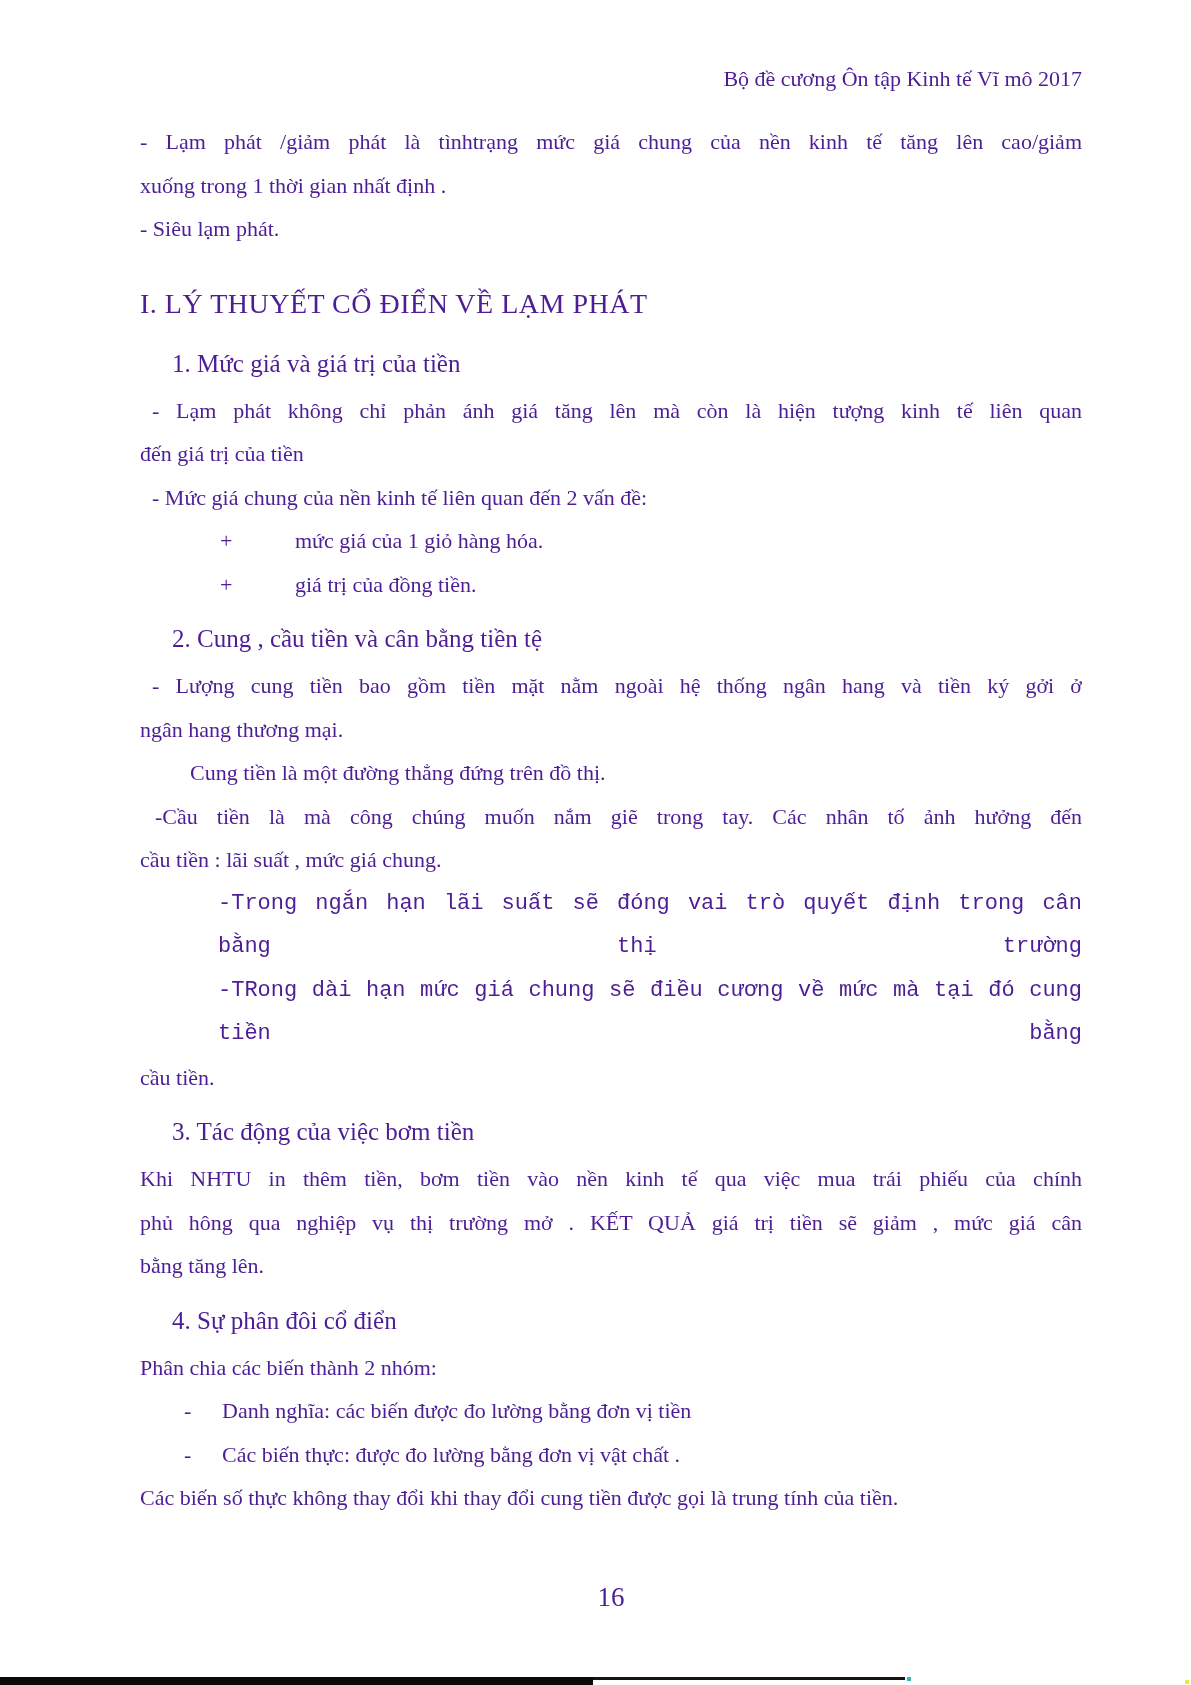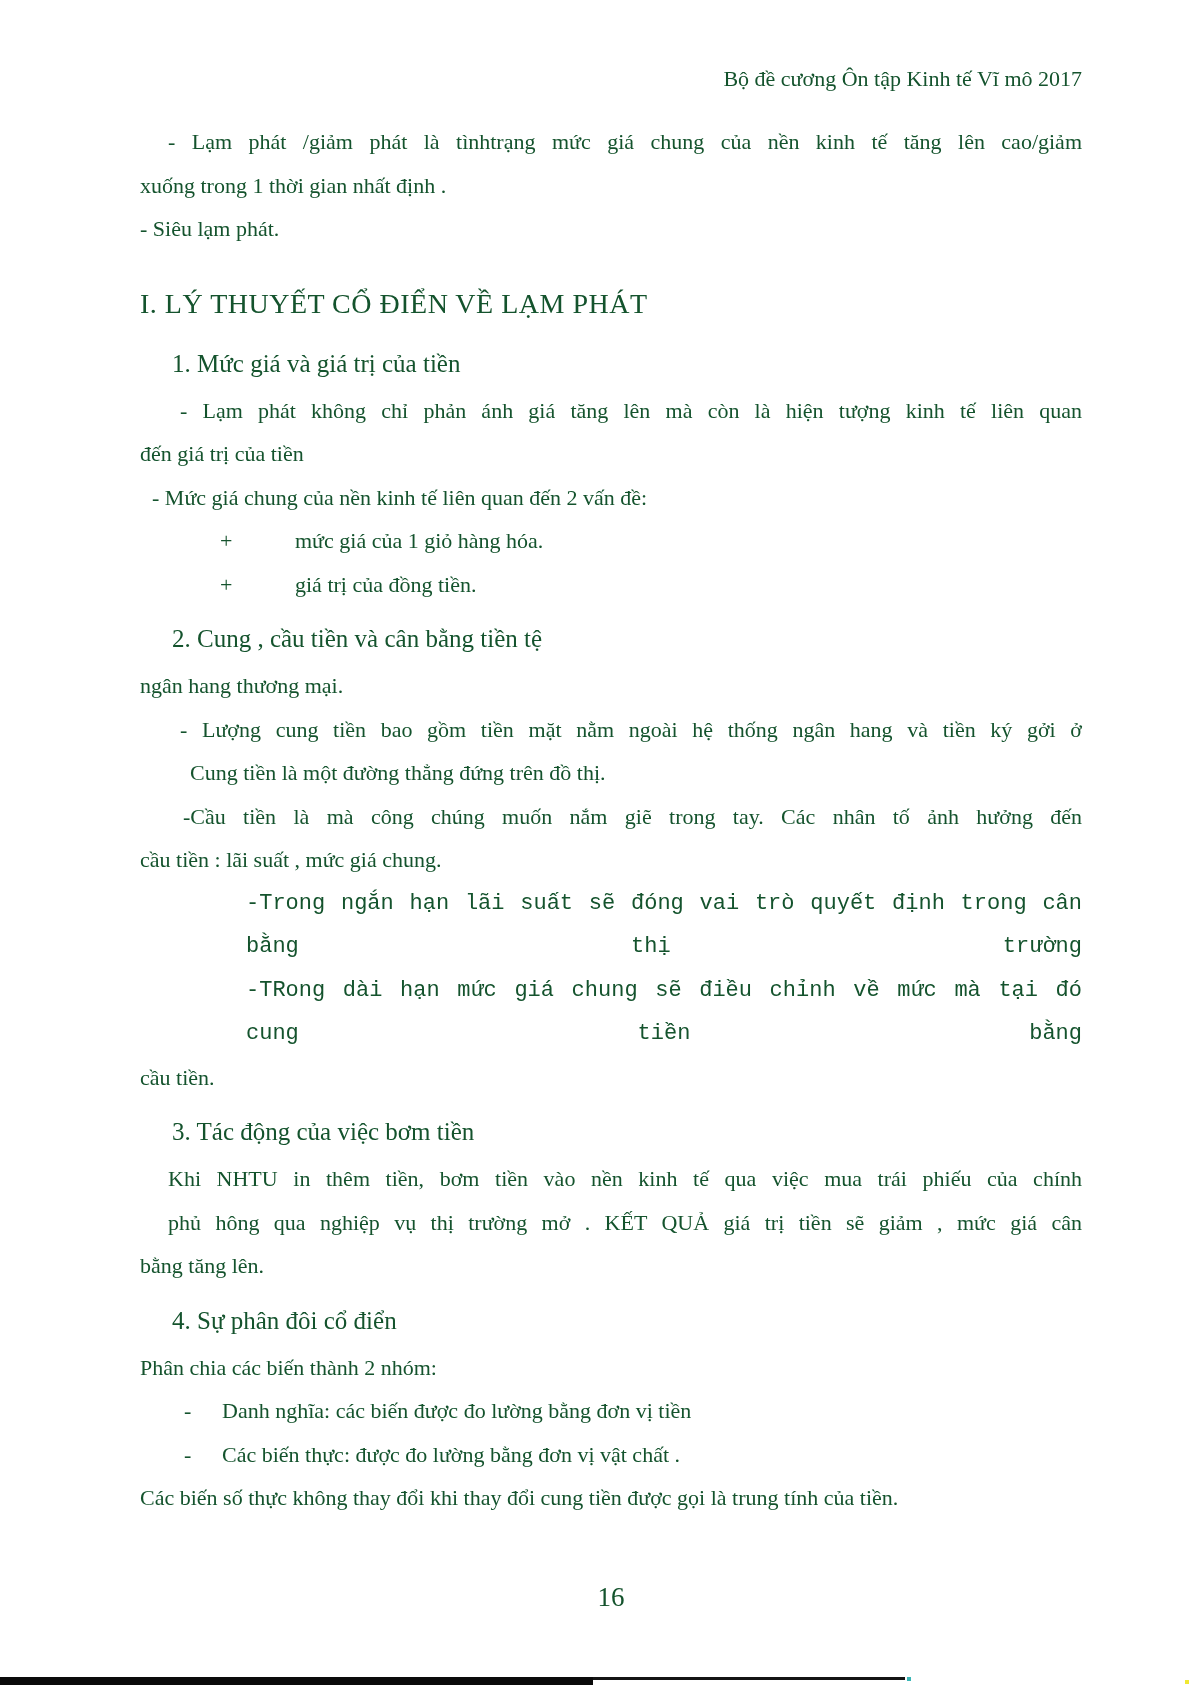--- a/index.html
+++ b/index.html
@@ -3,36 +3,36 @@
 <meta charset="utf-8">
 <style>
   html,body{margin:0;padding:0;}
   body{background:#888;}
   .page{
     position:relative;
     width:1191px;height:1685px;
     background:#ffffff;
     overflow:hidden;
     font-family:"Liberation Serif","DejaVu Serif",serif;
-    color:#14532d;
+    color:#4c1d95;
   }
   .content{
     position:absolute;
     left:140px; top:0;
     width:942px;
     padding-top:64px;
   }
   .hdr{
     font-size:22px; line-height:30px;
     text-align:right;
     margin-bottom:26px;
     white-space:nowrap;
   }
   .line{font-size:22px; line-height:43.5px;}
-  .just{text-align:justify; text-align-last:justify;margin-left:28px;}
+  .just{text-align:justify; text-align-last:justify;}
   .ind12{padding-left:12px;}
   .ind15{padding-left:15px;}
   .ind50{padding-left:50px;}
   .ind78{padding-left:78px;font-family:Liberation Mono, monospace;}
   .h1{
     font-size:28px; line-height:54px;
     margin-top:26px;
     letter-spacing:0.5px;
   }
   .h2{
@@ -68,27 +68,27 @@
       <div class="line ind12">- Mức giá chung của nền kinh tế liên quan đến 2 vấn đề:</div>
       <div class="line plus">
         <span class="marker">+</span>
         <span>mức giá của 1 giỏ hàng hóa.</span>
       </div>
       <div class="line plus">
         <span class="marker">+</span>
         <span>giá trị của đồng tiền.</span>
       </div>
       <div class="line h2">2.  Cung , cầu tiền và cân bằng  tiền tệ</div>
+      <div class="line just ind12">- Lượng  cung tiền bao gồm tiền mặt nằm ngoài hệ thống ngân hang và tiền ký gởi ở</div>
       <div class="line">ngân hang thương mại.</div>
-      <div class="line just ind12">- Lượng  cung tiền bao gồm tiền mặt nằm ngoài hệ thống ngân hang và tiền ký gởi ở</div>
       <div class="line ind50">Cung tiền là một đường thẳng đứng trên đồ thị.</div>
       <div class="line just ind15">-Cầu tiền là mà công chúng muốn nắm giẽ trong tay. Các nhân tố ảnh hưởng đến</div>
       <div class="line">cầu tiền : lãi suất , mức giá chung.</div>
       <div class="line just ind78">-Trong ngắn hạn lãi suất sẽ đóng vai trò quyết định trong cân bằng  thị trường</div>
-      <div class="line just ind78">-TRong dài hạn mức giá chung sẽ điều chỉnh về mức mà tại đó cung tiền bằng</div>
+      <div class="line just ind78">-TRong dài hạn mức giá chung sẽ điều cương về mức mà tại đó cung tiền bằng</div>
       <div class="line">cầu tiền.</div>
       <div class="line h2">3.  Tác động của việc bơm tiền</div>
       <div class="line just">Khi NHTU in thêm tiền, bơm tiền vào nền kinh tế qua việc mua trái phiếu của chính</div>
       <div class="line just">phủ hông qua nghiệp vụ thị trường mở . KẾT QUẢ giá trị tiền sẽ giảm , mức giá cân</div>
       <div class="line">bằng tăng lên.</div>
       <div class="line h2">4.  Sự phân đôi cổ điển</div>
       <div class="line">Phân chia các biến thành 2 nhóm:</div>
       <div class="line dash">
         <span class="marker">-</span>
         <span>Danh nghĩa: các biến được đo lường bằng đơn vị tiền</span>

